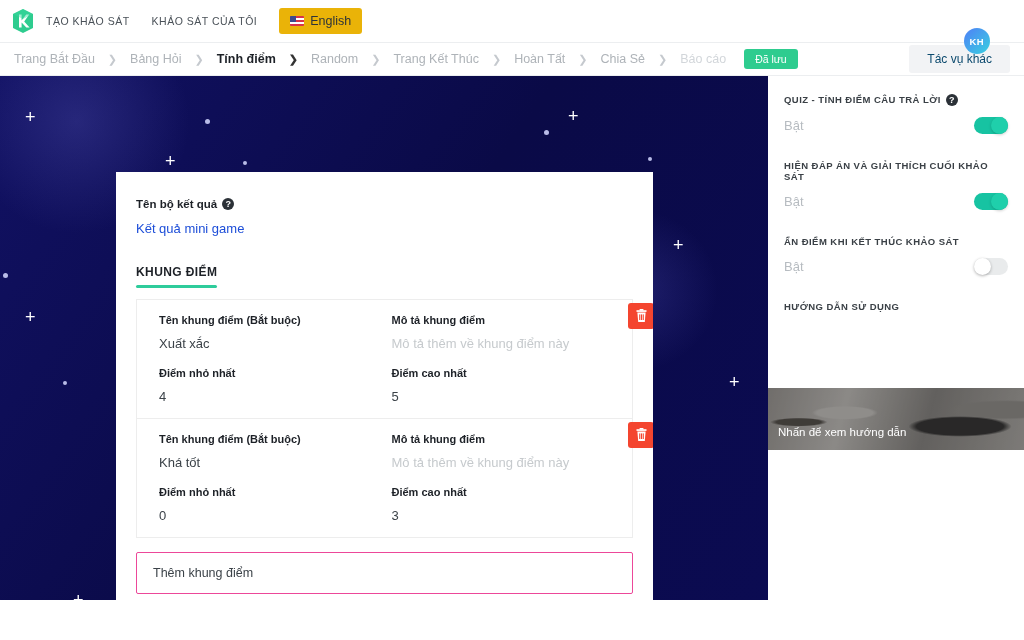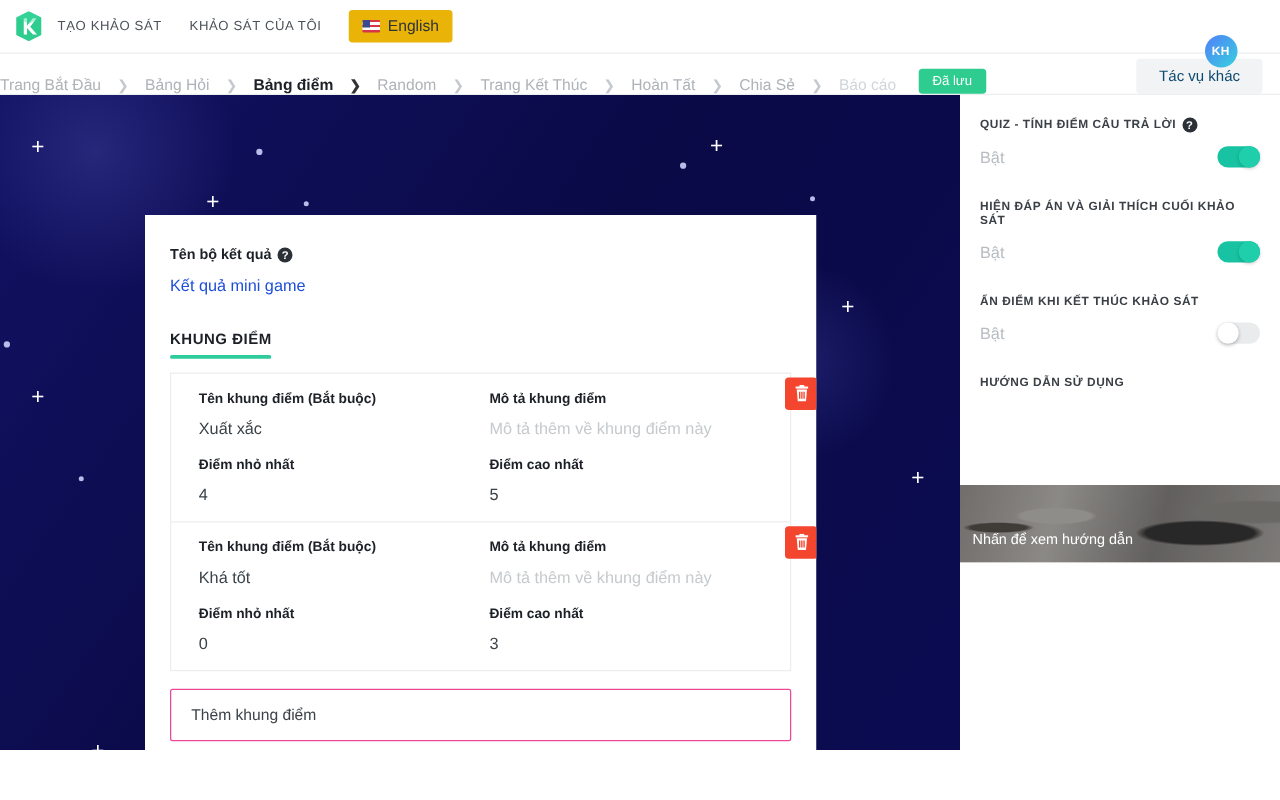--- a/index.html
+++ b/index.html
@@ -51,22 +51,22 @@
     width: 26px; height: 26px; border-radius: 50%;
     background: linear-gradient(135deg, #4f7ff7, #38d1e0);
     color: #fff; font-size: 9.5px; font-weight: bold;
     display: flex; align-items: center; justify-content: center;
     letter-spacing: .3px;
   }
 
   
   .crumbbar {
     position: absolute; top: 43px; left: 0; width: 1024px; height: 33px;
-    background: #ffffff; display: flex; align-items: flex-end;
-    border-bottom: 1px solid #eceef0; z-index: 39;
+    background: #ffffff; display: flex; align-items: center;
+    border-bottom: 1px solid #eceef0; padding-left: 14px; z-index: 39;
   }
   .crumb {
     font-size: 12.5px; color: #aeb3b8; white-space: nowrap; cursor: pointer;
   }
   .crumb.active { color: #1d2127; font-weight: bold; }
   .crumb.faded { color: #d2d6da; }
   .chev {
     margin: 0 13px; font-size: 11px; color: #c5c9ce; user-select: none;
   }
   .chev.dark { color: #333; font-weight: bold; }
@@ -276,21 +276,21 @@
       <span class="user-name">Khaosat.me</span>
       <span class="avatar">KH</span>
     </div>
   </div>
 
   <div class="crumbbar">
     <span class="crumb">Trang Bắt Đầu</span>
     <span class="chev">❯</span>
     <span class="crumb">Bảng Hỏi</span>
     <span class="chev">❯</span>
-    <span class="crumb active">Bảng điểm</span>
+    <span class="crumb active">Tính điểm</span>
     <span class="chev dark">❯</span>
     <span class="crumb">Random</span>
     <span class="chev">❯</span>
     <span class="crumb">Trang Kết Thúc</span>
     <span class="chev">❯</span>
     <span class="crumb">Hoàn Tất</span>
     <span class="chev">❯</span>
     <span class="crumb">Chia Sẻ</span>
     <span class="chev">❯</span>
     <span class="crumb faded">Báo cáo</span>

